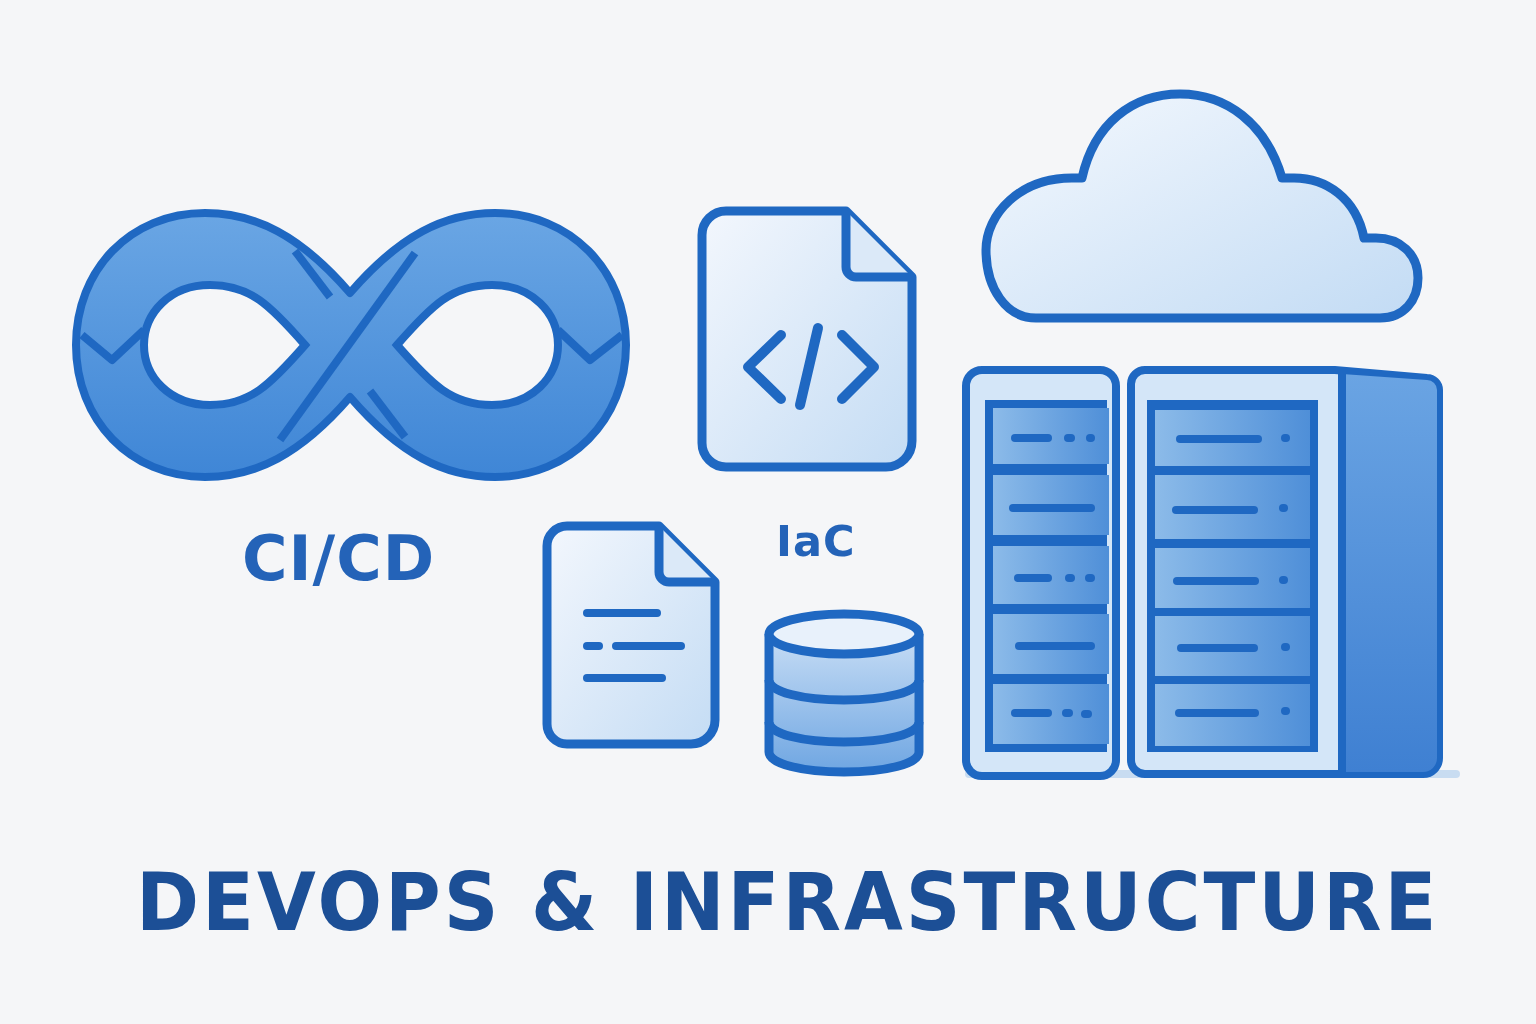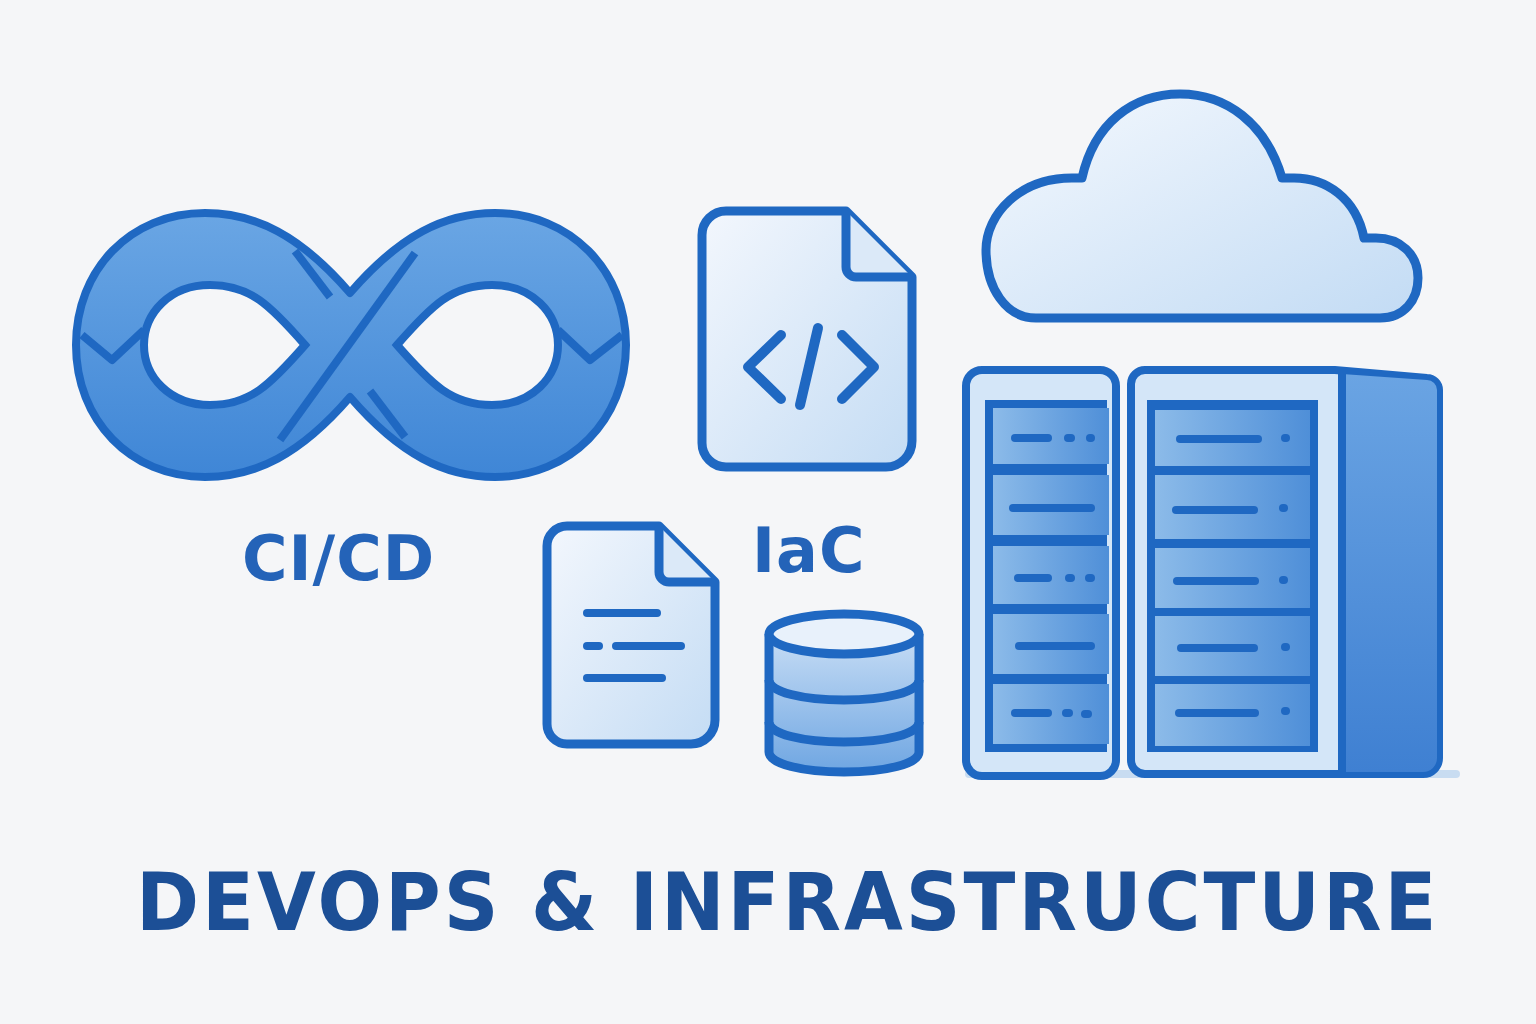--- a/index.html
+++ b/index.html
@@ -8,21 +8,21 @@
     background: #f5f6f8; position: relative;
     font-family: "DejaVu Sans", "Liberation Sans", sans-serif;
   }
   .abs { position: absolute; }
   svg { display: block; overflow: visible; }
   .label {
     position: absolute; color: #2463b8; font-weight: bold;
     letter-spacing: 1px; line-height: 1; white-space: nowrap;
   }
   #label-cicd { left: 242px; top: 520px; font-size: 62px; margin-top: 8px; }
-  #label-iac { left: 752px; top: 520px; font-size: 62px; }
+  #label-iac { left: 776px; top: 520px; font-size: 43px; }
   #title {
     position: absolute; left: 136px; top: 865px; width: 1290px;
     font-size: 76px; font-weight: bold; color: #1c4f96;
     letter-spacing: 3px; line-height: 1; white-space: nowrap;
     transform: scaleY(1.05);
   }
 </style>
 </head>
 <body>
 

